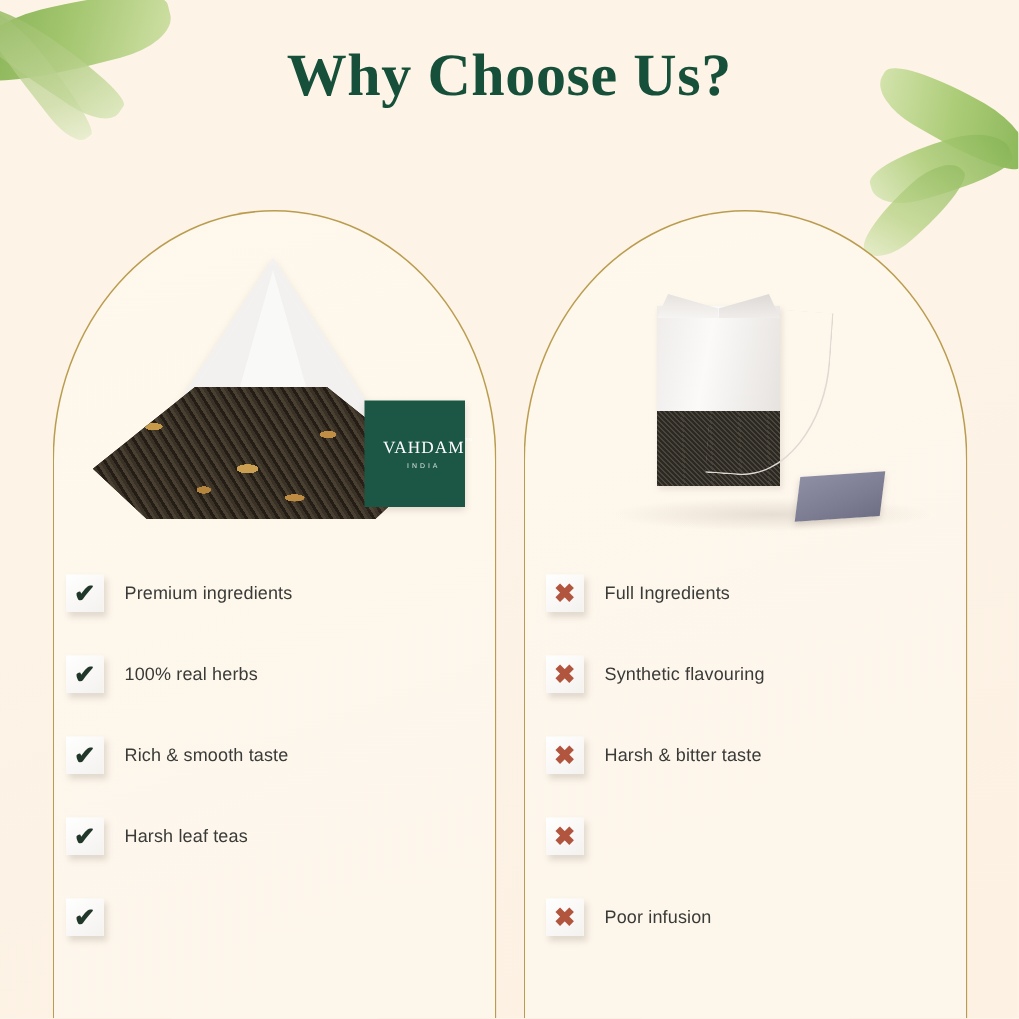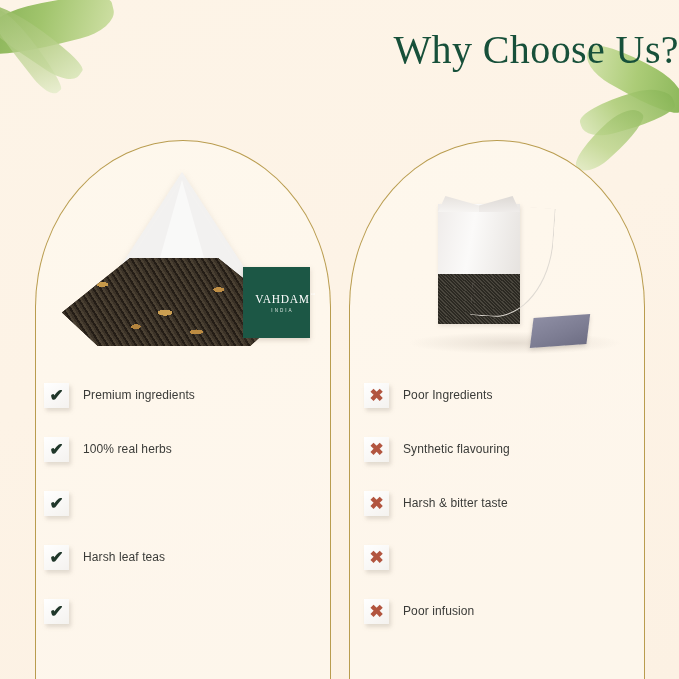--- a/index.html
+++ b/index.html
@@ -74,24 +74,24 @@
     background: linear-gradient(250deg, #93bb62 0%, #bad488 60%, #e2ecc5 100%);
     border-radius: 85% 50% 80% 45% / 60% 75% 50% 70%;
     transform: rotate(-42deg);
     opacity: .8;
   }
 
   
   .title {
     position: absolute;
     top: 26px; left: 0; right: 0;
-    text-align: right;
+    text-align: center;
     font-family: "Liberation Serif", serif;
     font-size: 40px;
-    font-weight: 400;
+    font-weight: 700;
     letter-spacing: .4px;
     color: #17503a;
   }
 
   
   .arch {
     position: absolute;
     top: 140px;
     height: 539px;
     border: 1.6px solid #b99c4e;
@@ -309,34 +309,35 @@
     <div class="list-item">
       <span class="marker marker-check">✔</span>
       <span class="item-label">Premium ingredients</span>
     </div>
     <div class="list-item">
       <span class="marker marker-check">✔</span>
       <span class="item-label">100% real herbs</span>
     </div>
     <div class="list-item">
       <span class="marker marker-check">✔</span>
+      <span class="item-label">Rich &amp; smooth taste</span>
     </div>
     <div class="list-item">
       <span class="marker marker-check">✔</span>
       <span class="item-label">Harsh leaf teas</span>
     </div>
     <div class="list-item">
       <span class="marker marker-check">✔</span>
     </div>
   </div>
 
   <div class="list list-right">
     <div class="list-item">
       <span class="marker marker-cross">✖</span>
-      <span class="item-label">Poor Ingredients</span>
+      <span class="item-label">Full Ingredients</span>
     </div>
     <div class="list-item">
       <span class="marker marker-cross">✖</span>
       <span class="item-label">Synthetic flavouring</span>
     </div>
     <div class="list-item">
       <span class="marker marker-cross">✖</span>
       <span class="item-label">Harsh &amp; bitter taste</span>
     </div>
     <div class="list-item">

